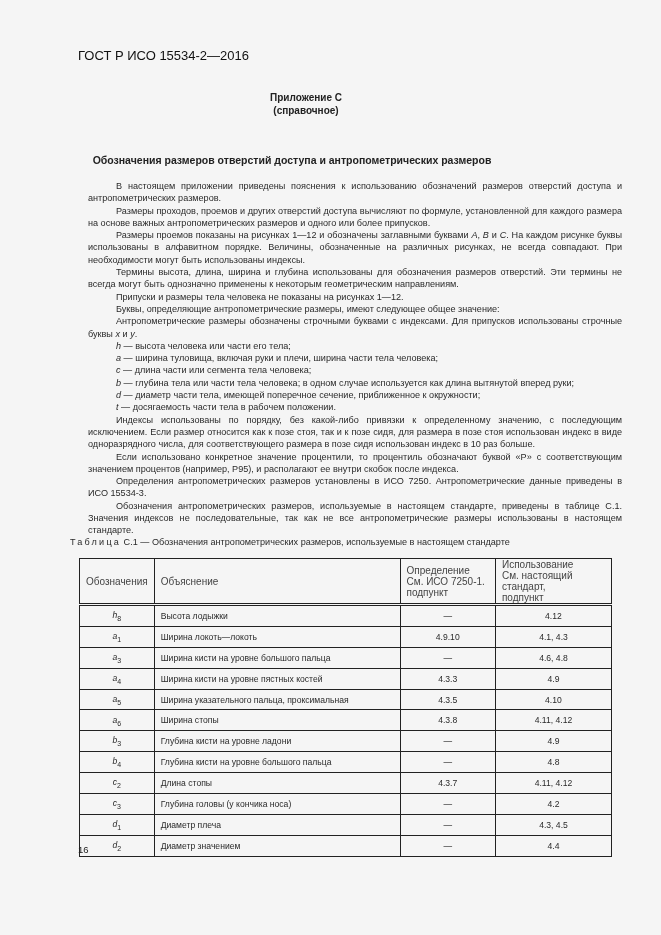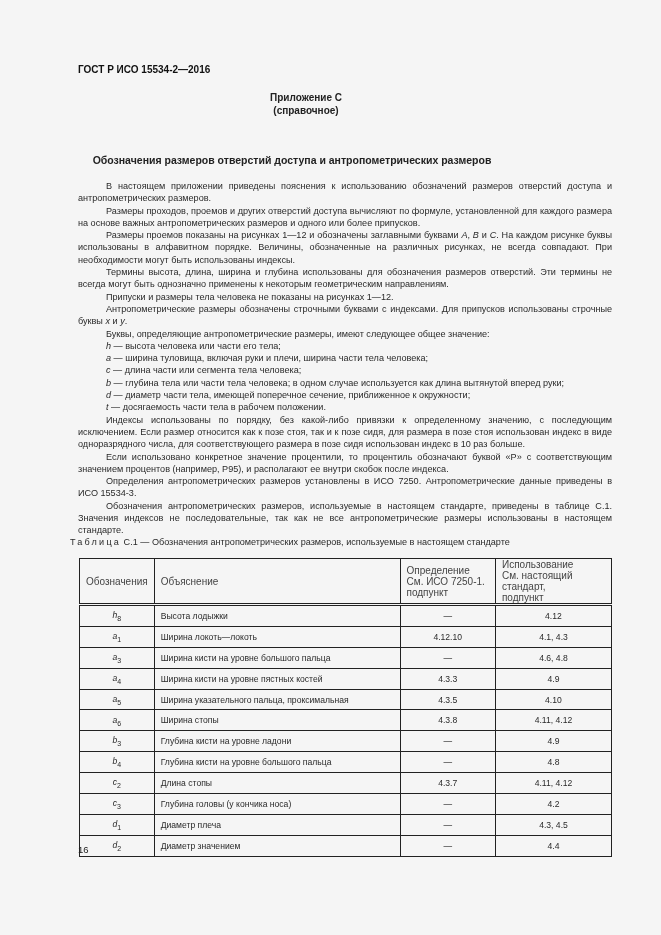--- a/index.html
+++ b/index.html
@@ -5,35 +5,35 @@
   html, body { margin: 0; padding: 0; }
   body {
     width: 661px; height: 935px;
     background: #f5f5f5;
     font-family: "Liberation Sans", sans-serif;
     color: #222;
     position: relative;
     overflow: hidden;
   }
   .page-header {
-    position: absolute; left: 78px; top: 64px;
-    font-size: 10px; font-weight: bold; color: #111;
+    position: absolute; left: 78px; top: 48px;
+    font-size: 13px; font-weight: normal; color: #111;
   }
   .appendix {
     position: absolute; left: 0; width: 552px; top: 91px;
     text-align: center; font-size: 10px; font-weight: bold; line-height: 13px;
     padding-left: 60px; box-sizing: border-box;
   }
   .section-title {
     position: absolute; left: 4px; width: 562px; top: 154px;
     text-align: center; font-size: 10.5px; font-weight: bold;
     padding-left: 14px; box-sizing: border-box;
   }
   .body-text {
-    position: absolute; left: 78px; top: 180px; width: 534px;
+    position: absolute; left: 88px; top: 180px; width: 534px;
     font-size: 9.1px; line-height: 12.3px; color: #2a2a2a;
   }
   .body-text p { margin: 0; text-indent: 28px; text-align: justify; }
   .body-text p.noind { text-indent: 0; padding-left: 28px; }
   .body-text i { font-style: italic; }
   .table-caption {
     position: absolute; left: 70px; top: 537px;
     font-size: 9.1px; color: #2a2a2a;
   }
   .table-caption .spaced { letter-spacing: 2.2px; }
@@ -71,22 +71,22 @@
 </div>
 
 <div class="section-title">Обозначения размеров отверстий доступа и антропометрических размеров</div>
 
 <div class="body-text">
   <p>В настоящем приложении приведены пояснения к использованию обозначений размеров отверстий доступа и антропометрических размеров.</p>
   <p>Размеры проходов, проемов и других отверстий доступа вычисляют по формуле, установленной для каждого размера на основе важных антропометрических размеров и одного или более припусков.</p>
   <p><span>Размеры проемов показаны на рисунках 1—12 и обозначены заглавными буквами </span><i>A</i><span>, </span><i>B</i><span> и </span><i>C</i><span>. На каждом рисунке буквы использованы в алфавитном порядке. Величины, обозначенные на различных рисунках, не всегда совпадают. При необходимости могут быть использованы индексы.</span></p>
   <p>Термины высота, длина, ширина и глубина использованы для обозначения размеров отверстий. Эти термины не всегда могут быть однозначно применены к некоторым геометрическим направлениям.</p>
   <p>Припуски и размеры тела человека не показаны на рисунках 1—12.</p>
+  <p>Буквы, определяющие антропометрические размеры, имеют следующее общее значение:</p>
   <p><span>Антропометрические размеры обозначены строчными буквами с индексами. Для припусков использованы строчные буквы </span><i>x</i><span> и </span><i>y</i><span>.</span></p>
-  <p>Буквы, определяющие антропометрические размеры, имеют следующее общее значение:</p>
   <p class="noind"><i>h</i><span> — высота человека или части его тела;</span></p>
   <p class="noind"><i>a</i><span> — ширина туловища, включая руки и плечи, ширина части тела человека;</span></p>
   <p class="noind"><i>c</i><span> — длина части или сегмента тела человека;</span></p>
   <p class="noind"><i>b</i><span> — глубина тела или части тела человека; в одном случае используется как длина вытянутой вперед руки;</span></p>
   <p class="noind"><i>d</i><span> — диаметр части тела, имеющей поперечное сечение, приближенное к окружности;</span></p>
   <p class="noind"><i>t</i><span> — досягаемость части тела в рабочем положении.</span></p>
   <p>Индексы использованы по порядку, без какой-либо привязки к определенному значению, с последующим исключением. Если размер относится как к позе стоя, так и к позе сидя, для размера в позе стоя использован индекс в виде одноразрядного числа, для соответствующего размера в позе сидя использован индекс в 10 раз больше.</p>
   <p>Если использовано конкретное значение процентили, то процентиль обозначают буквой «P» с соответствующим значением процентов (например, P95), и располагают ее внутри скобок после индекса.</p>
   <p>Определения антропометрических размеров установлены в ИСО 7250. Антропометрические данные приведены в ИСО 15534-3.</p>
   <p>Обозначения антропометрических размеров, используемые в настоящем стандарте, приведены в таблице C.1. Значения индексов не последовательные, так как не все антропометрические размеры использованы в настоящем стандарте.</p>
@@ -122,21 +122,21 @@
   <tbody>
     <tr>
         <td class="sym"><span>h</span><sub>8</sub></td>
         <td>Высота лодыжки</td>
         <td class="center">—</td>
         <td class="center">4.12</td>
       </tr>
     <tr>
         <td class="sym"><span>a</span><sub>1</sub></td>
         <td>Ширина локоть—локоть</td>
-        <td class="center">4.12.10</td>
+        <td class="center">4.9.10</td>
         <td class="center">4.1, 4.3</td>
       </tr>
     <tr>
         <td class="sym"><span>a</span><sub>3</sub></td>
         <td>Ширина кисти на уровне большого пальца</td>
         <td class="center">—</td>
         <td class="center">4.6, 4.8</td>
       </tr>
     <tr>
         <td class="sym"><span>a</span><sub>4</sub></td>

